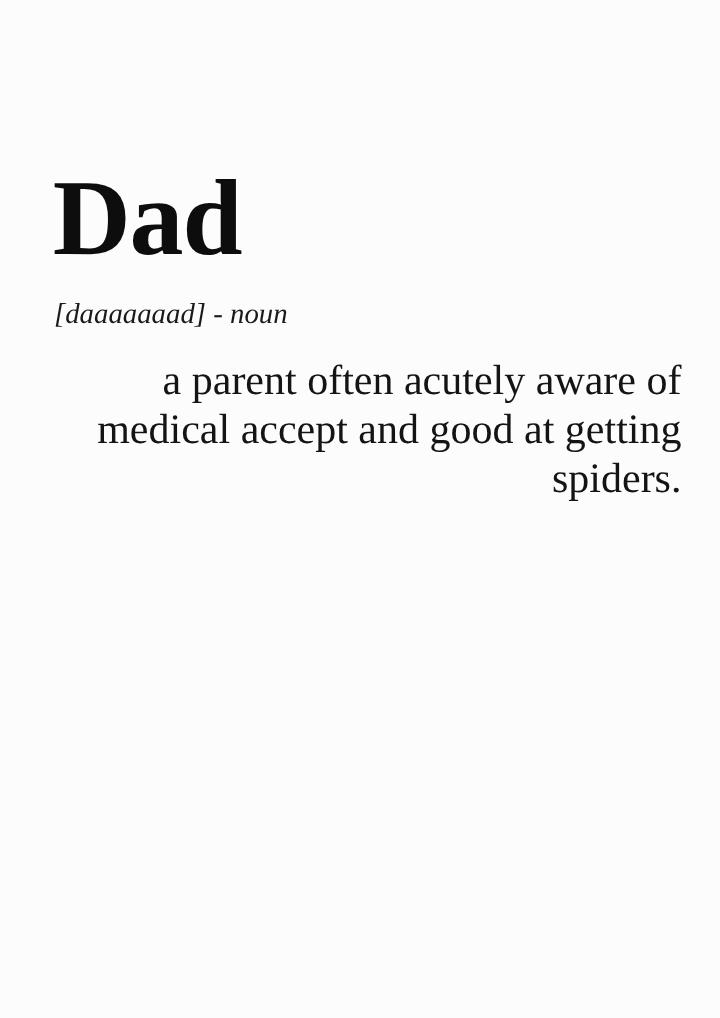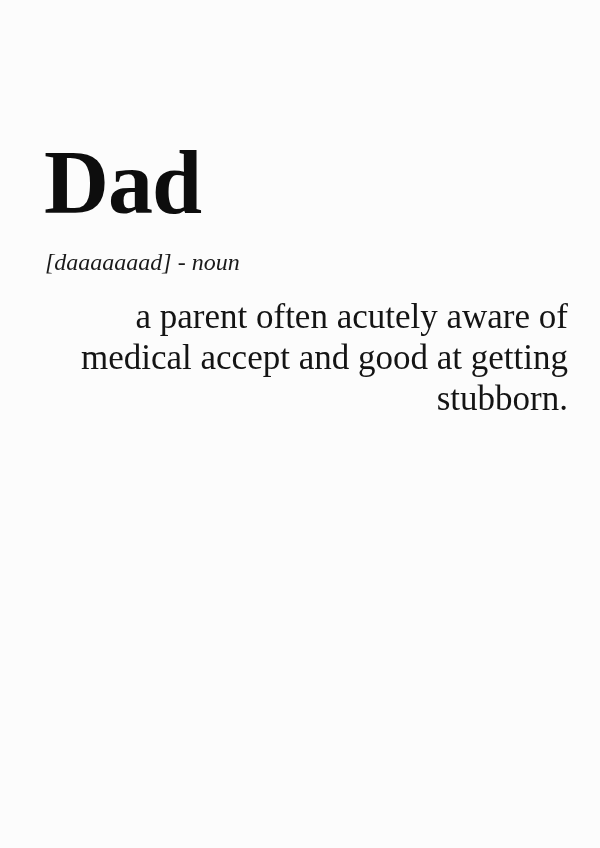--- a/index.html
+++ b/index.html
@@ -54,16 +54,16 @@
 
 <div class="poster">
 
   <div class="word-title">Dad</div>
 
   <div class="pronunciation">[daaaaaaad] - noun</div>
 
   <div class="definition">
     <div class="def-line">a parent often acutely aware of</div>
     <div class="def-line">medical accept and good at getting</div>
-    <div class="def-line">stubborn.</div>
+    <div class="def-line">spiders.</div>
   </div>
 
 </div>
 
 </body></html>

